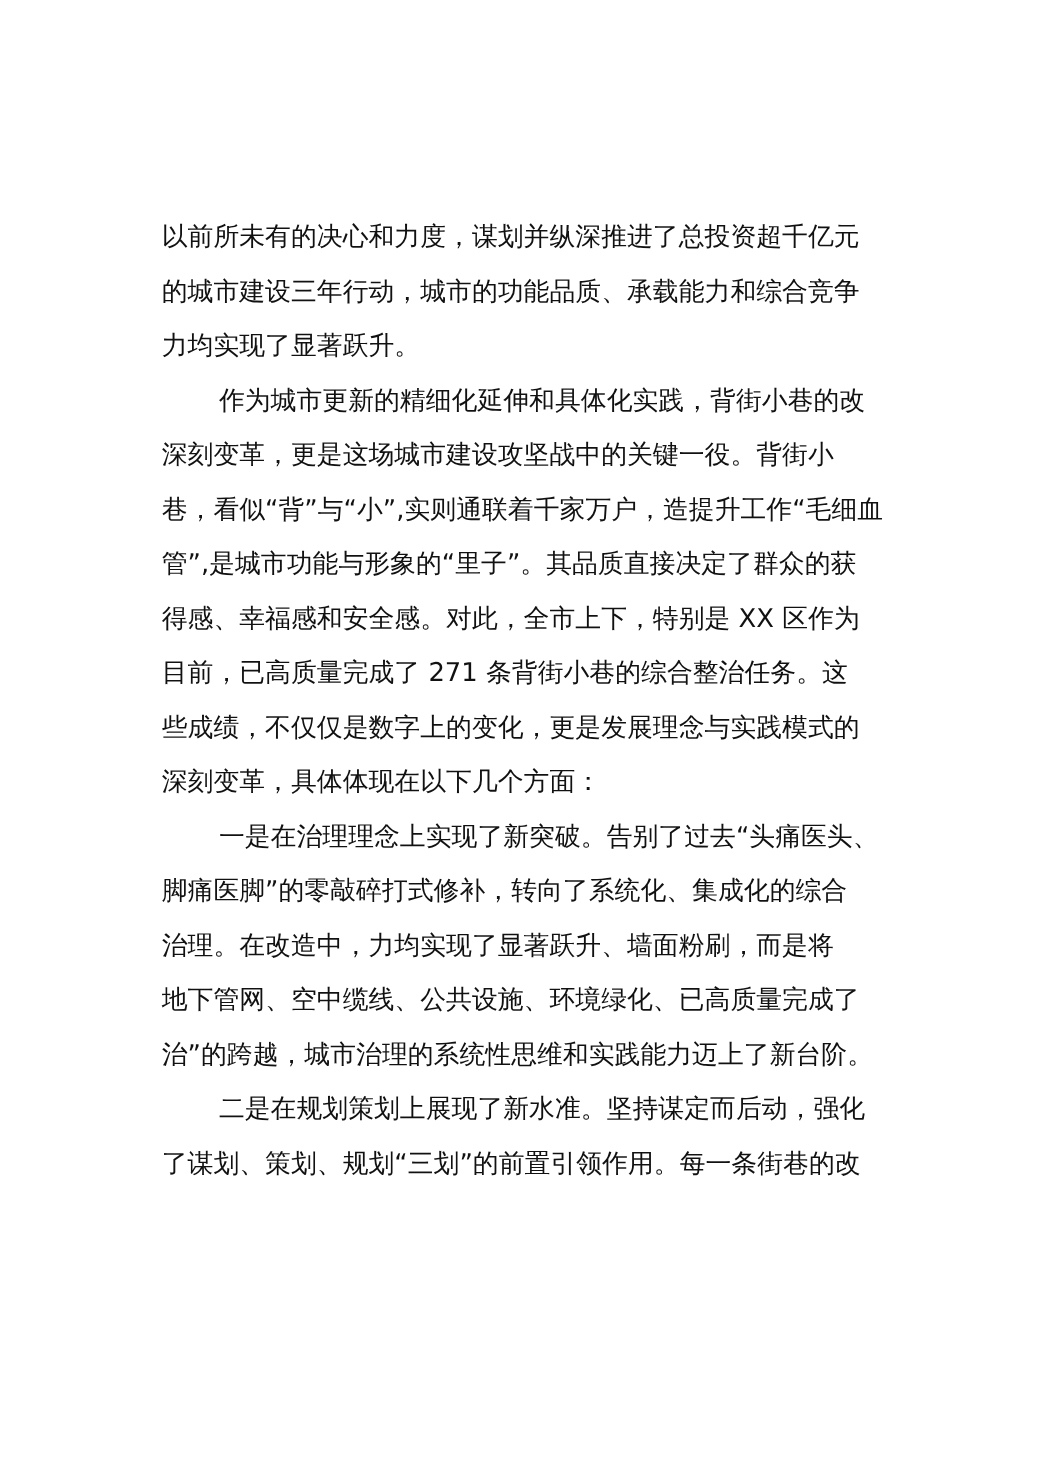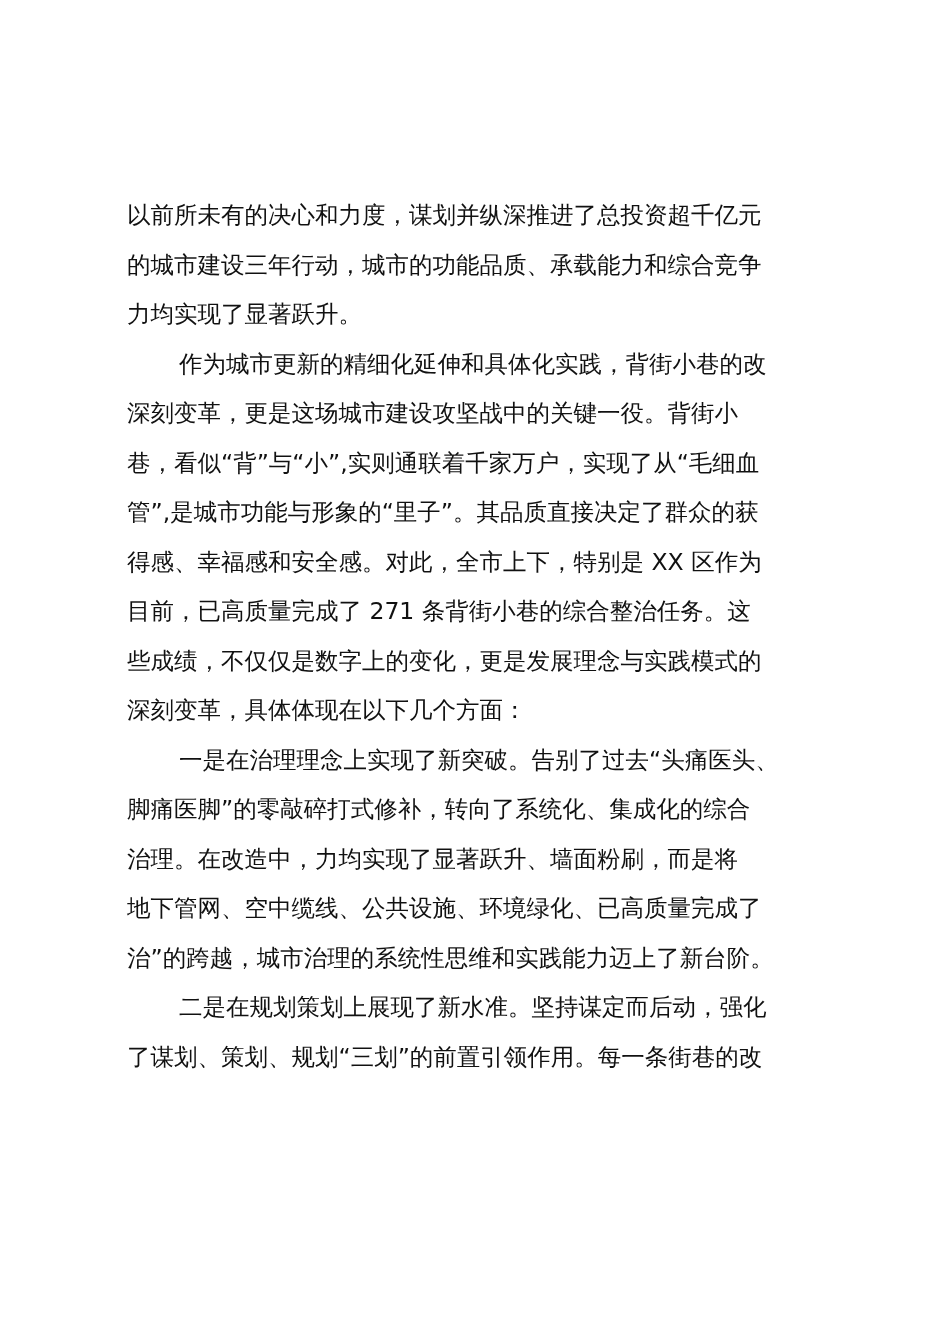--- a/index.html
+++ b/index.html
@@ -28,41 +28,42 @@
       left: 127px;
       top: 191px;
       width: 720px;
     }
     .line {
       height: 49.5px;
       line-height: 49.5px;
       font-size: 23.5px;
       white-space: nowrap;
       letter-spacing: 0px;
+      margin-left: 20px;
     }
     .line.indent {
       padding-left: 52px;
     }
   </style>
 </head>
 <body>
 
 <div class="page">
   <div class="text-block">
 
     <div>
       <div class="line">以前所未有的决心和力度，谋划并纵深推进了总投资超千亿元</div>
       <div class="line">的城市建设三年行动，城市的功能品质、承载能力和综合竞争</div>
       <div class="line">力均实现了显著跃升。</div>
     </div>
 
     <div>
       <div class="line indent">作为城市更新的精细化延伸和具体化实践，背街小巷的改</div>
       <div class="line">深刻变革，更是这场城市建设攻坚战中的关键一役。背街小</div>
-      <div class="line">巷，看似“背”与“小”,实则通联着千家万户，实现了从“毛细血</div>
+      <div class="line">巷，看似“背”与“小”,实则通联着千家万户，造提升工作“毛细血</div>
       <div class="line">管”,是城市功能与形象的“里子”。其品质直接决定了群众的获</div>
       <div class="line">得感、幸福感和安全感。对此，全市上下，特别是 XX 区作为</div>
       <div class="line">目前，已高质量完成了 271 条背街小巷的综合整治任务。这</div>
       <div class="line">些成绩，不仅仅是数字上的变化，更是发展理念与实践模式的</div>
       <div class="line">深刻变革，具体体现在以下几个方面：</div>
     </div>
 
     <div>
       <div class="line indent">一是在治理理念上实现了新突破。告别了过去“头痛医头、</div>
       <div class="line">脚痛医脚”的零敲碎打式修补，转向了系统化、集成化的综合</div>

